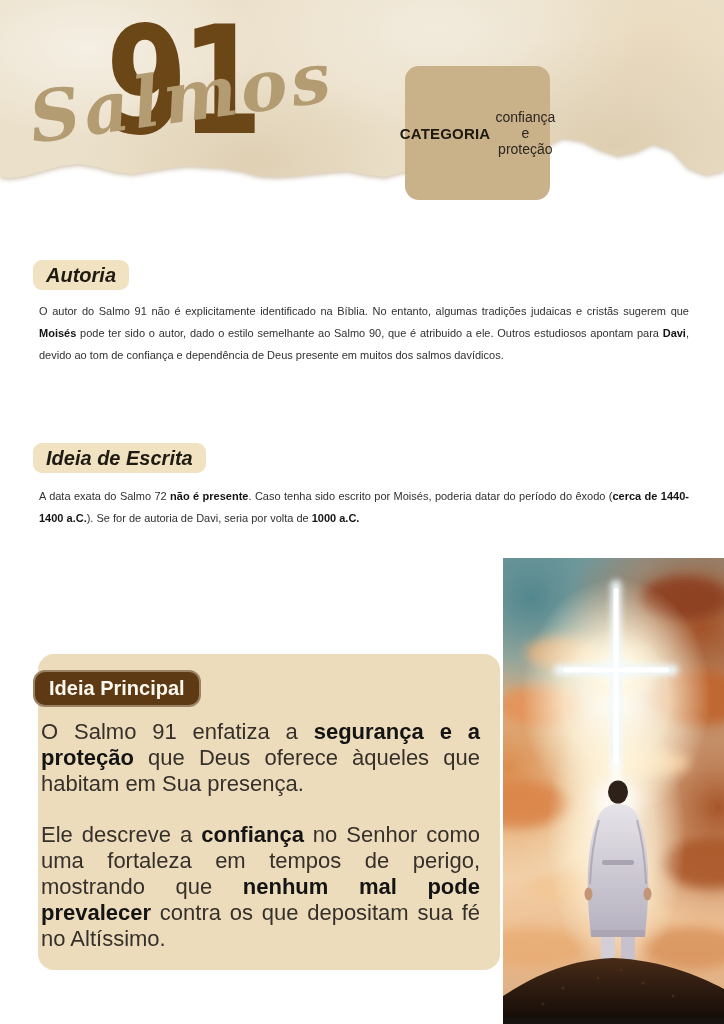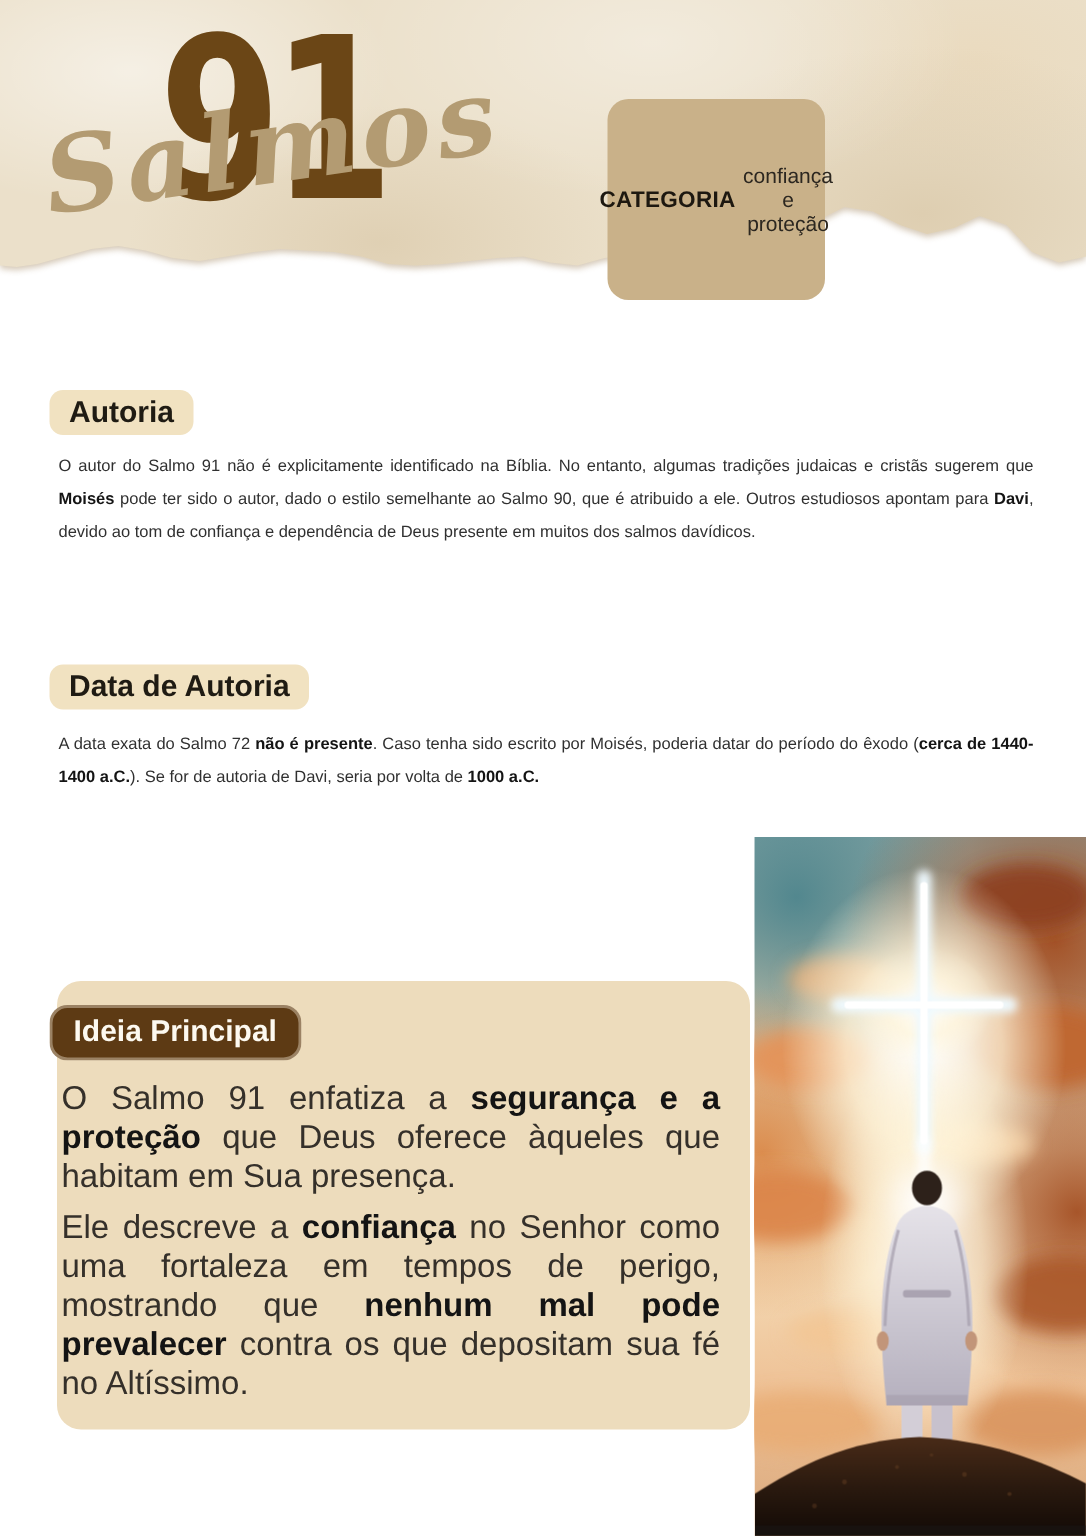--- a/index.html
+++ b/index.html
@@ -54,21 +54,21 @@
     margin-top:36px;
   }
   .badge-title{font-weight:bold;font-size:15px;color:#1d1810;letter-spacing:.2px;}
   .badge-sub{font-size:14px;color:#2c2720;}
 
   
   .chip{
     position:absolute;left:33px;
     background:var(--chip-bg,#f1e2c1);color:#1f1b13;
     font-weight:bold;font-size:20px;line-height:30px;
-    padding:0 13px;border-radius:9px;white-space:nowrap;
+    padding:0 13px;border-radius:9px;white-space:nowrap;font-style:italic;
   }
   .chip-autoria{top:260px;}
   .chip-data{top:443px;}
 
   
   .para{
     position:absolute;left:39px;width:650px;margin:0;
     font-size:11px;line-height:22px;color:#303030;text-align:justify;
   }
   .p-autoria{top:300px;}
@@ -85,21 +85,21 @@
     display:inline-block;margin-left:-8px;
     background:var(--ideia-chip-bg,#5d3a14);color:#fdf9f0;
     font-weight:bold;font-size:20px;line-height:33px;
     padding:0 14px;border-radius:12px;
     border:2px solid rgba(250,240,220,.4);
   }
   .ideia-para{
     margin:12px 0 0 0;font-size:22px;line-height:26px;
     color:#35302a;text-align:justify;
   }
-  .ideia-para + .ideia-para{margin-top:8px;}
+  .ideia-para + .ideia-para{margin-top:25px;}
 
   
   .photo{position:absolute;left:503px;top:558px;width:221px;height:466px;}
   .photo svg{display:block;}
 </style>
 </head>
 <body>
 
 <div>
 
@@ -111,21 +111,21 @@
   <div class="badges">
     <div class="badge">
       <div class="badge-title">CATEGORIA</div>
       <div class="badge-sub">confiança e proteção</div>
     </div>
   </div>
 
   <div class="chip chip-autoria">Autoria</div>
   <p class="para p-autoria"><span>O autor do Salmo 91 não é explicitamente identificado na Bíblia. No entanto, algumas tradições judaicas e cristãs sugerem que </span><span class="b">Moisés</span><span> pode ter sido o autor, dado o estilo semelhante ao Salmo 90, que é atribuido a ele. Outros estudiosos apontam para </span><span class="b">Davi</span><span>, devido ao tom de confiança e dependência de Deus presente em muitos dos salmos davídicos.</span></p>
 
-  <div class="chip chip-data">Data de Autoria</div>
+  <div class="chip chip-data">Ideia de Escrita</div>
   <p class="para p-data"><span>A data exata do Salmo 72 </span><span class="b">não é presente</span><span>. Caso tenha sido escrito por Moisés, poderia datar do período do êxodo (</span><span class="b">cerca de 1440-1400 a.C.</span><span>). Se for de autoria de Davi, seria por volta de </span><span class="b">1000 a.C.</span></p>
 
   <div class="ideia-box">
     <div class="ideia-chip">Ideia Principal</div>
     <p class="ideia-para"><span>O Salmo 91 enfatiza a </span><span class="b">segurança e a proteção</span><span> que Deus oferece àqueles que habitam em Sua presença.</span></p>
     <p class="ideia-para"><span>Ele descreve a </span><span class="b">confiança</span><span> no Senhor como uma fortaleza em tempos de perigo, mostrando que </span><span class="b">nenhum mal pode prevalecer</span><span> contra os que depositam sua fé no Altíssimo.</span></p>
   </div>
 
   <div class="photo">
     <svg width="221" height="466" viewBox="0 0 221 466" preserveAspectRatio="none">

